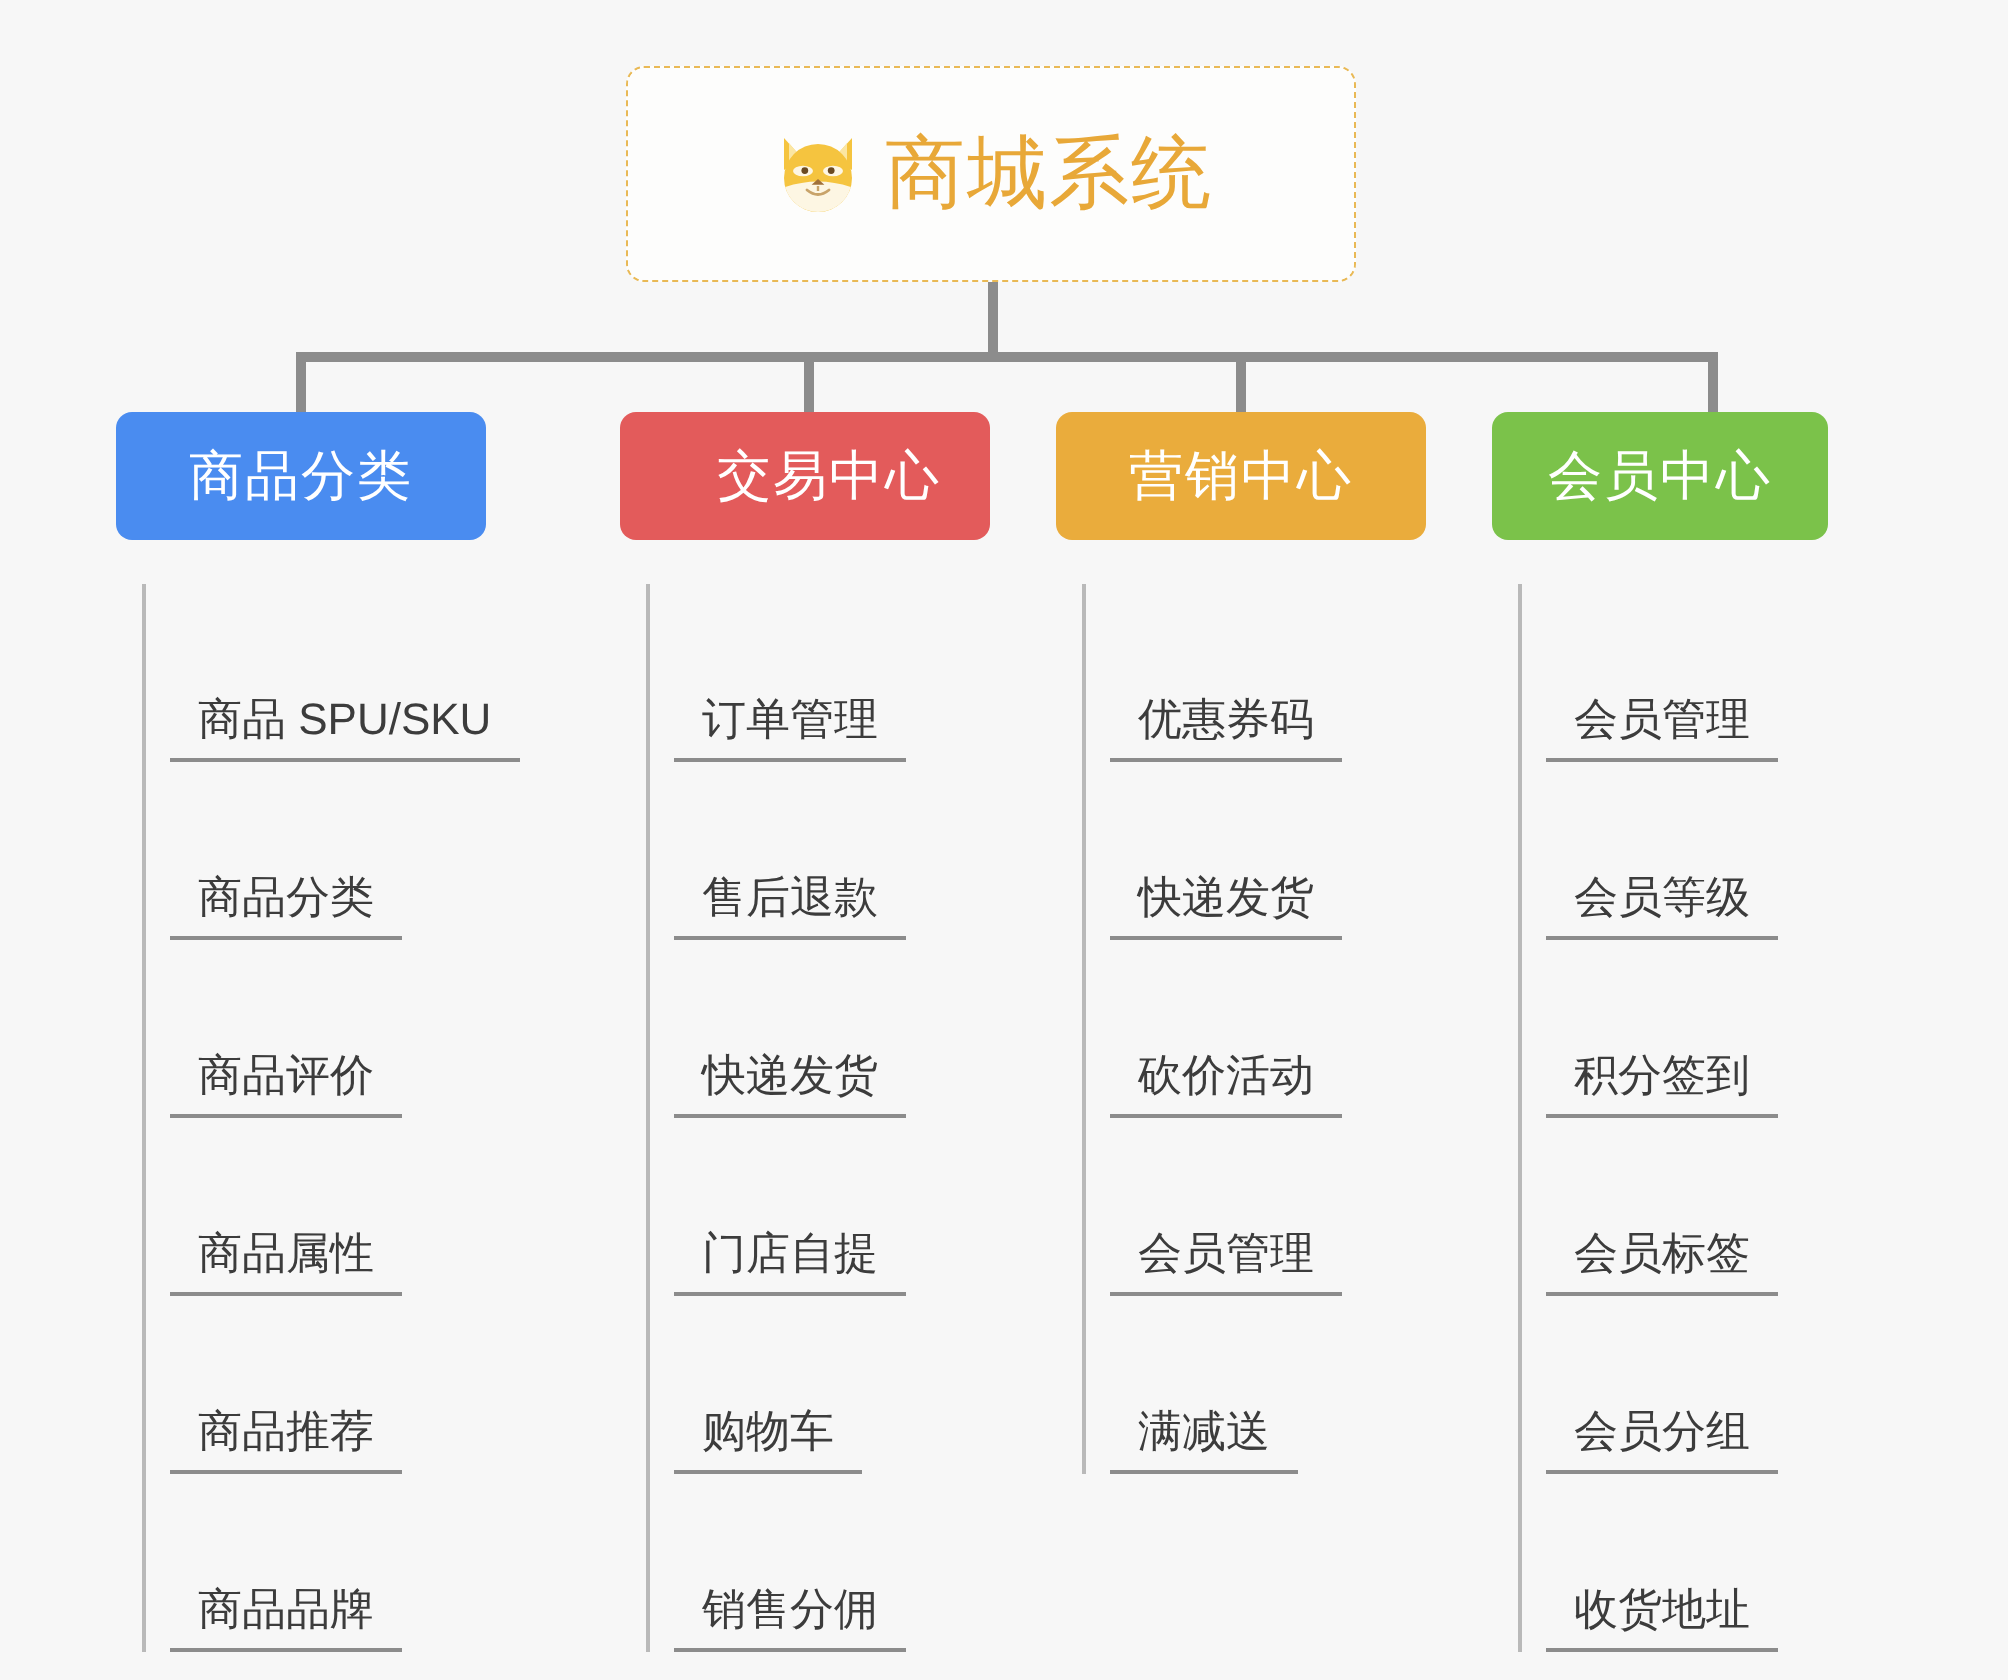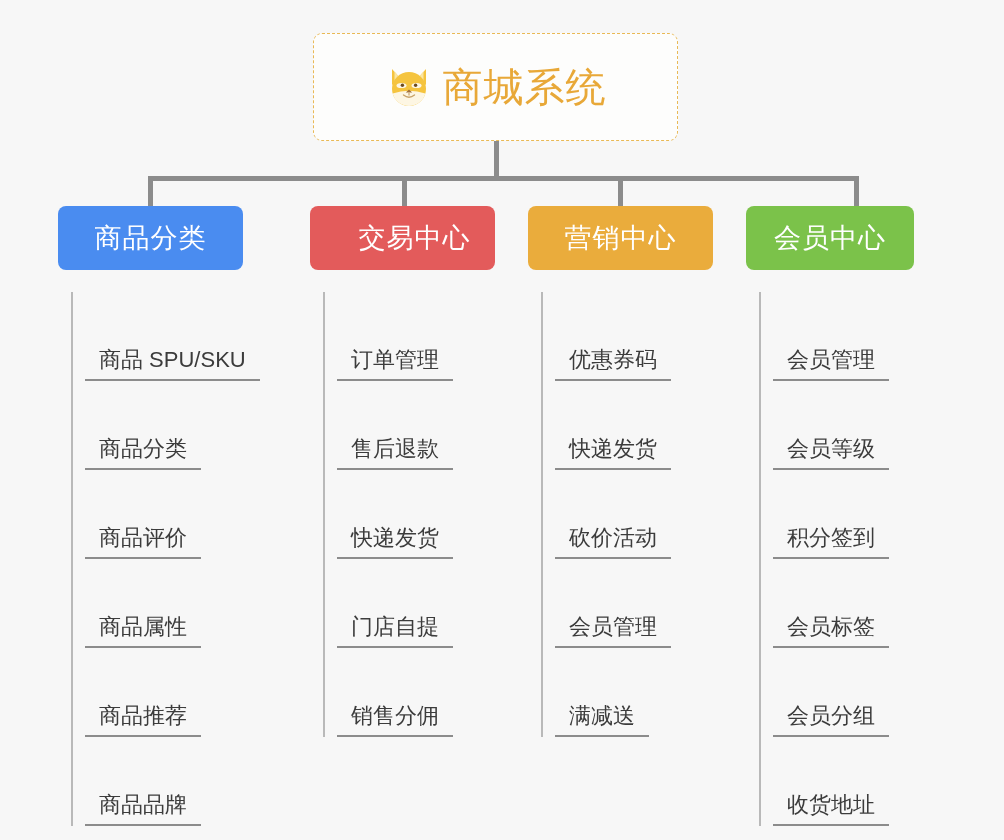--- a/index.html
+++ b/index.html
@@ -196,20 +196,23 @@
       <div class="child">
           <span class="child-inner">售后退款</span>
         </div>
       <div class="child">
           <span class="child-inner">快递发货</span>
         </div>
       <div class="child">
           <span class="child-inner">门店自提</span>
         </div>
       <div class="child">
+          <span class="child-inner">购物车</span>
+        </div>
+      <div class="child">
           <span class="child-inner">销售分佣</span>
         </div>
     </div>
   </div>
 
   <div class="column" id="col-2">
     <div class="cat-box" style="background: rgb(234, 172, 60);">
       <span>营销中心</span>
     </div>
     <div class="children">

